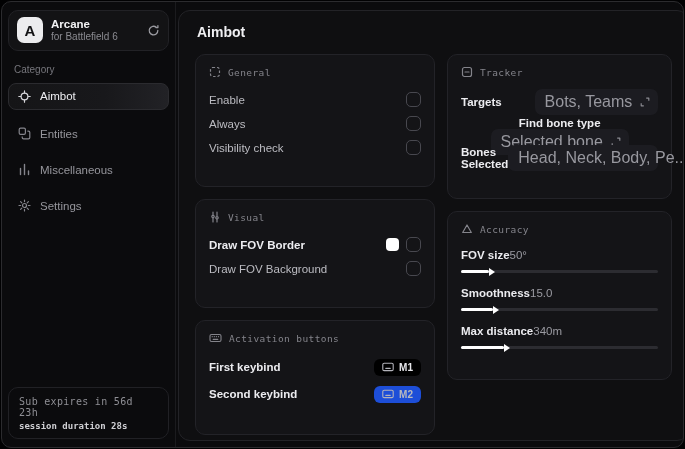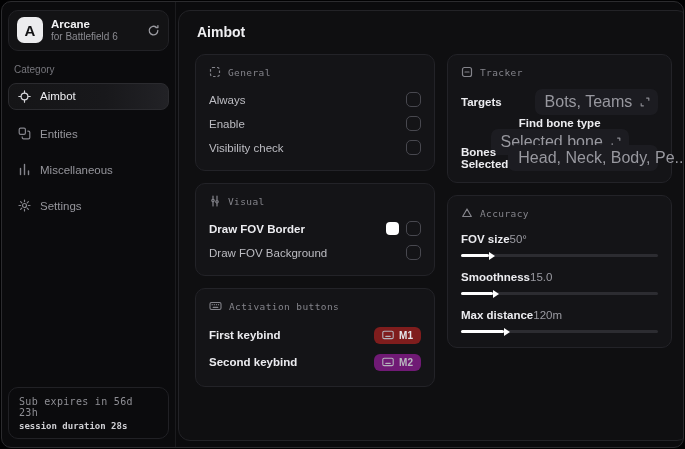--- a/index.html
+++ b/index.html
@@ -71,21 +71,21 @@
     padding: 13px 16px;
   }
   .page-title { font-size: 14px; font-weight: bold; color: #f0f0f3; margin: 0 2px 14px; }
 
   .columns { display: flex; gap: 12px; align-items: flex-start; }
   .col-left  { width: 240px; flex: 0 0 240px; }
   .col-right { flex: 1; }
 
   .card {
     background: #141417; border: 1px solid #232328; border-radius: 10px;
-    padding: 11px 13px 12px; margin-bottom: 12px;
+    padding: 11px 13px 28px; margin-bottom: 12px;
   }
   .card-header {
     display: flex; align-items: center; gap: 7px;
     color: #84848b; font-family: "DejaVu Sans Mono", monospace;
     font-size: 9.5px; letter-spacing: 0.4px; margin-bottom: 11px;
   }
   .card-header .ch-icon { display: flex; color: #84848b; }
 
   .row {
     display: flex; align-items: center; justify-content: space-between;
@@ -96,26 +96,26 @@
 
   .checkbox {
     width: 15px; height: 15px; border-radius: 5px;
     border: 1.5px solid #48484f; background: transparent; cursor: pointer;
     flex: 0 0 auto;
   }
   .right-controls { display: flex; align-items: center; gap: 7px; }
   .swatch { width: 13px; height: 13px; border-radius: 4px; cursor: pointer; }
 
   .keybtn {
-    background: #7f1d1d; border-radius: 6px; padding: 3px 8px;
+    background: #000000; border-radius: 6px; padding: 3px 8px;
     display: flex; align-items: center; gap: 5px;
     color: #e6e6ea; font-size: 10px; font-weight: bold; cursor: pointer;
   }
   .keybtn .kb-icon { display: flex; color: #b3b3ba; }
-  .keybtn.dim { background: #701a75; color: #b9b9bf; }
+  .keybtn.dim { background: #1d4ed8; color: #b9b9bf; }
 
   .dropdown {
     background: #1c1c21; border-radius: 7px; padding: 4px 8px 4px 10px;
     display: flex; align-items: center; gap: 8px;
     color: #98989f; font-size: 16px; cursor: pointer;
     max-width: 150px; white-space: nowrap;
   }
   .dropdown .dd-icon { display: flex; color: #8a8a91; flex: 0 0 auto; }
 
   .slider-group { margin-top: 2px; margin-bottom: 11px; }
@@ -219,25 +219,25 @@
           <section class="card">
             <div class="card-header">
               <span class="ch-icon">
                 <svg width="12" height="12" viewBox="0 0 12 12" fill="none" stroke="currentColor" stroke-width="1.2">
                   <rect x="1.5" y="1.5" width="9" height="9" rx="2.2" stroke-dasharray="2.4 1.9"></rect>
                 </svg>
               </span>
               <span>General</span>
             </div>
             <div class="row">
+              <span class="row-label">Enable</span>
+              <span class="checkbox"></span>
+            </div>
+            <div class="row">
               <span class="row-label">Always</span>
-              <span class="checkbox"></span>
-            </div>
-            <div class="row">
-              <span class="row-label">Enable</span>
               <span class="checkbox"></span>
             </div>
             <div class="row">
               <span class="row-label">Visibility check</span>
               <span class="checkbox"></span>
             </div>
           </section>
 
           <section class="card">
             <div class="card-header">
@@ -377,21 +377,21 @@
               <div class="slider-track">
                 <div class="slider-fill" style="width: 16%;">
                   <span class="slider-thumb"></span>
                 </div>
               </div>
             </div>
 
             <div class="slider-group">
               <div class="slider-head">
                 <span class="row-label strong">Max distance</span>
-                <span class="slider-value">120m</span>
+                <span class="slider-value">340m</span>
               </div>
               <div class="slider-track">
                 <div class="slider-fill" style="width: 22%;">
                   <span class="slider-thumb"></span>
                 </div>
               </div>
             </div>
           </section>
         </div>
       </div>

